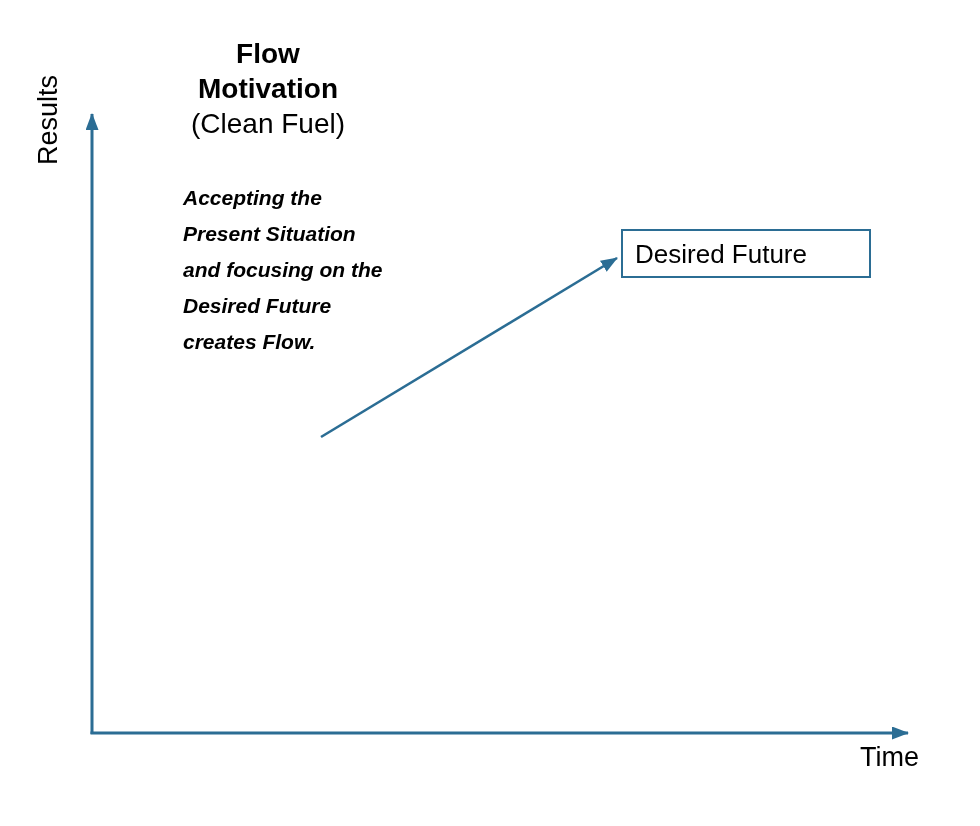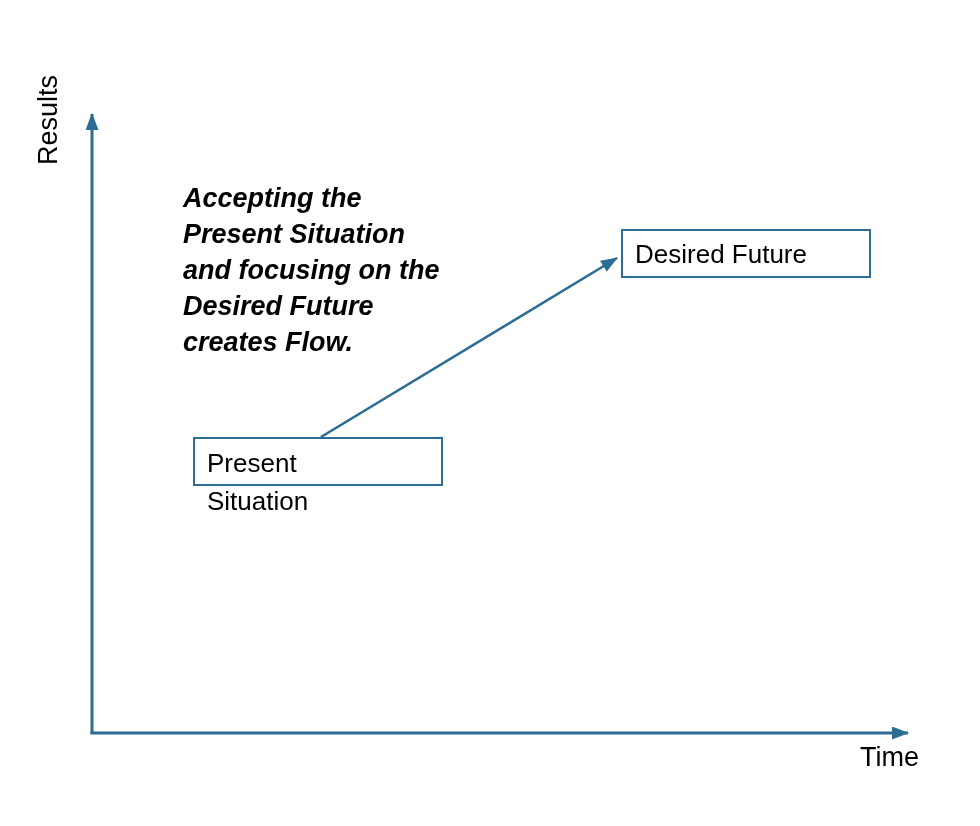--- a/index.html
+++ b/index.html
@@ -36,21 +36,21 @@
     font-size: 28px;
     line-height: 35px;
   }
   .title-bold { font-weight: bold; }
   .title-sub { font-weight: normal; }
 
   .annotation {
     position: absolute;
     left: 183px; top: 180px;
     width: 300px;
-    font-size: 27px;
+    font-size: 21px;
     font-weight: bold;
     font-style: italic;
     line-height: 36px;
     white-space: pre-line;
   }
 
   .y-axis-label {
     position: absolute;
     left: -13px; top: 103px;
     width: 122px; height: 34px;
@@ -99,33 +99,34 @@
     <defs>
       <marker id="arrow" markerUnits="userSpaceOnUse" markerWidth="20" markerHeight="15" refX="16" refY="6.5" orient="auto">
         <polygon class="arrow-head" points="0,0 17,6.5 0,13"></polygon>
       </marker>
     </defs>
     <path class="axis-line" d="M 92 734 L 92 114" marker-end="url(#arrow)"></path>
     <path class="axis-line" d="M 90.5 733 L 908 733" marker-end="url(#arrow)"></path>
     <path class="flow-line" d="M 321 437 L 617 258" marker-end="url(#arrow)"></path>
   </svg>
 
+  <div class="title-block">
+    <div class="title-bold">Flow</div>
+    <div class="title-bold">Motivation</div>
+    <div class="title-sub">(Clean Fuel)</div>
+  </div>
 
   <div class="annotation">Accepting the
 Present Situation
 and focusing on the
 Desired Future
 creates Flow.</div>
 
   <div class="y-axis-label">Results</div>
 
   <div class="x-axis-label">Time</div>
 
-  <div class="node-box present">
-    <div class="node-label">Present
-Situation</div>
-  </div>
 
   <div class="node-box desired">
     <div class="node-label">Desired Future</div>
   </div>
 
 </div>
 
 </body></html>

